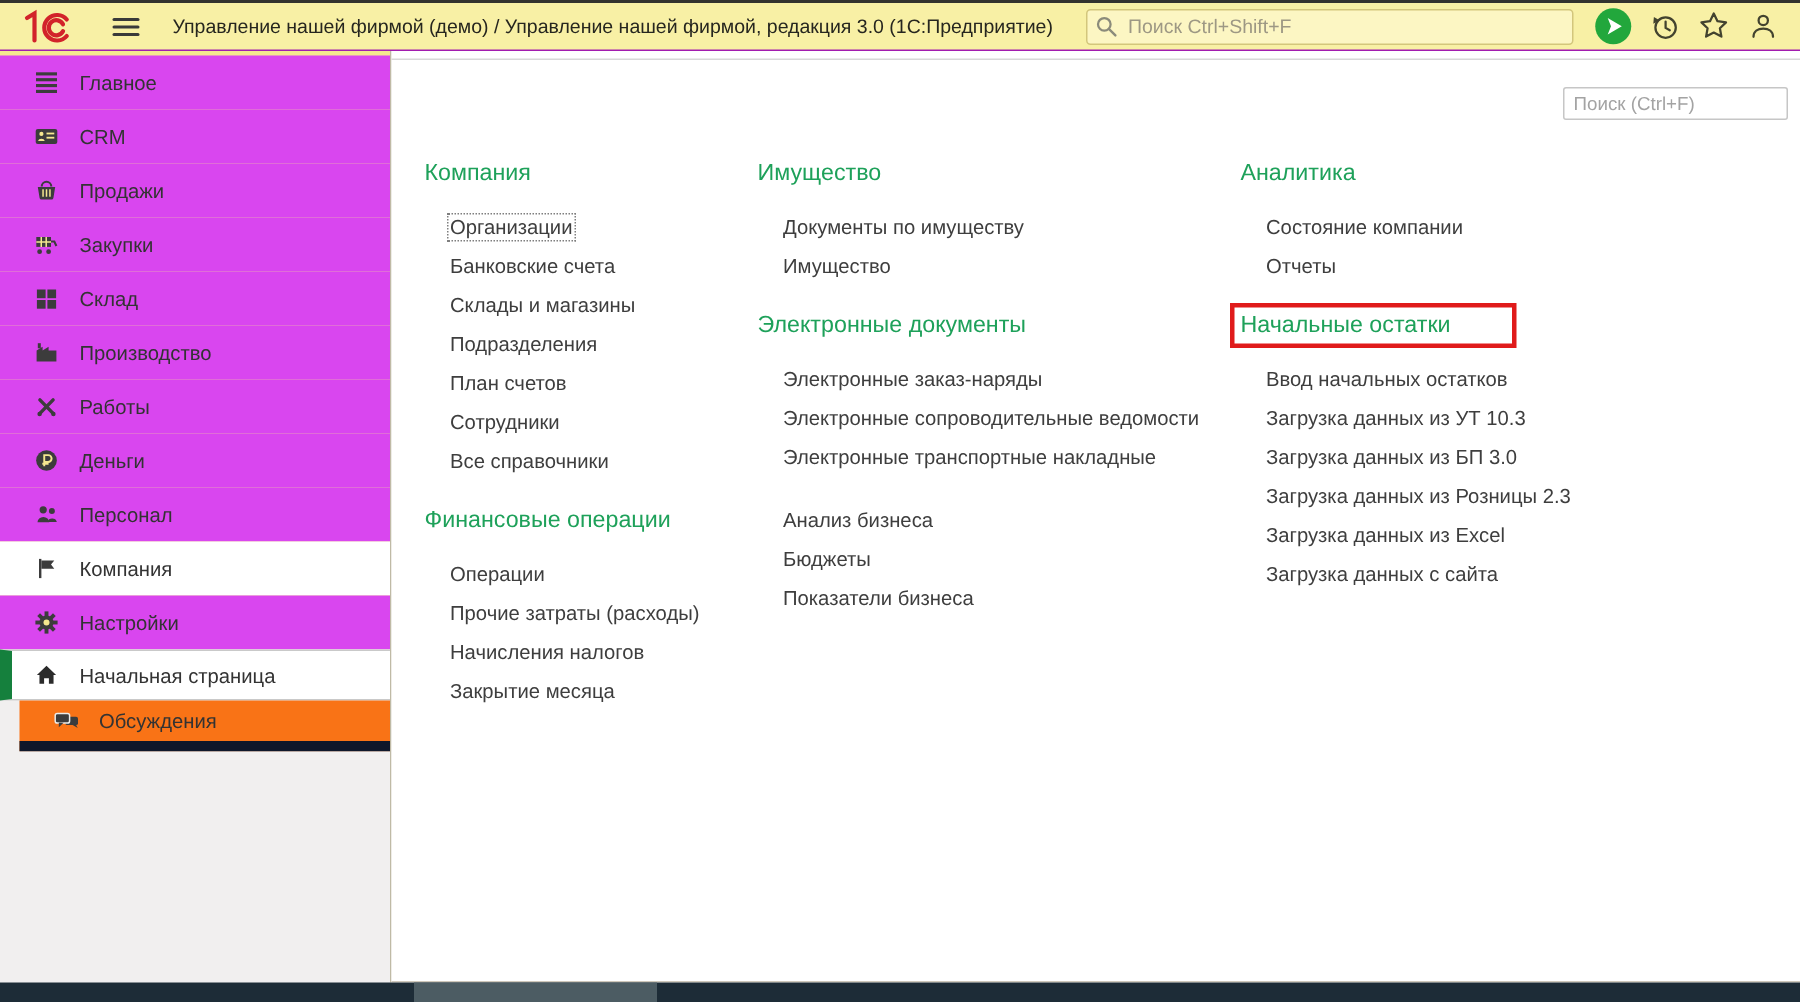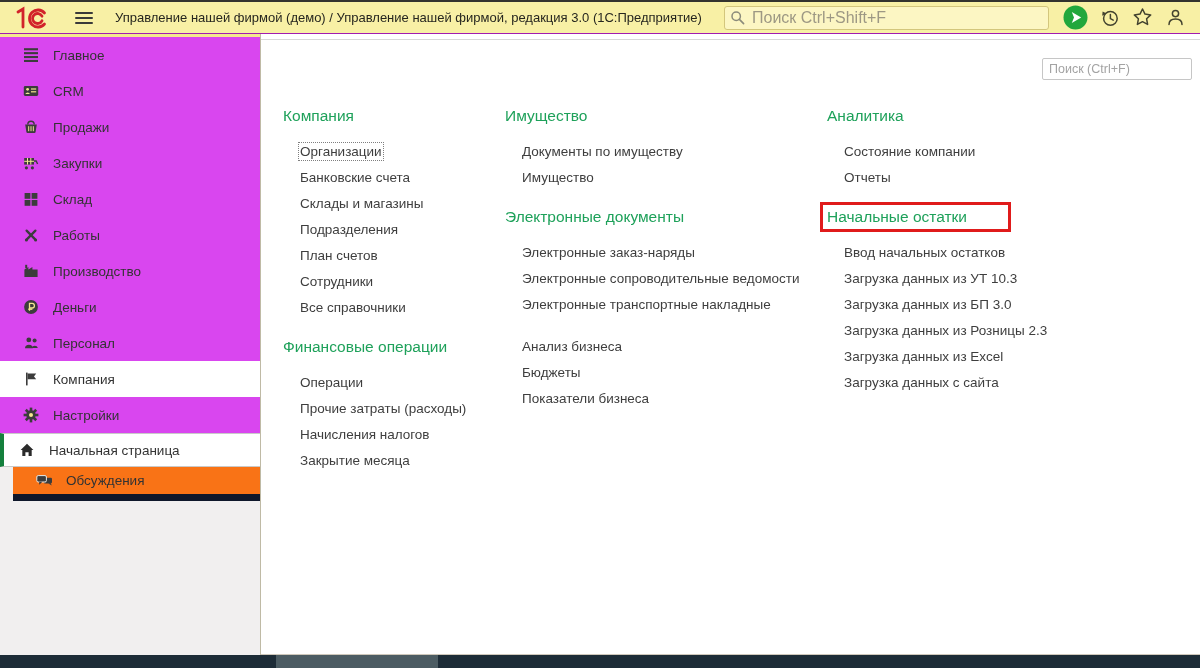--- a/index.html
+++ b/index.html
@@ -10,38 +10,38 @@
   .topbar{position:absolute;top:0;left:0;width:100%;height:34px;box-sizing:border-box;
           background:#f8f0a5;border-top:2px solid #33332e;border-bottom:1px solid #a21caf;
           display:flex;align-items:center;z-index:5;}
   .logo{margin-left:13px;display:flex;align-items:center;}
   .burger{margin-left:26px;width:18px;display:flex;flex-direction:column;gap:3px;cursor:pointer;}
   .burger span{height:2px;background:#3a3a3a;border-radius:1px;}
   .tb-title{margin-left:22px;font-size:13px;color:#26261f;white-space:nowrap;}
   .tb-spacer{flex:1;}
   .tb-search{position:relative;width:325px;height:24px;margin-right:8px;}
   .tb-search input{width:100%;height:100%;box-sizing:border-box;background:#fcf6c3;
-          border:1px solid #d3c67c;border-radius:3px;padding:0 6px 0 27px;font-size:16px;
+          border:1px solid #d3c67c;border-radius:3px;padding:0 6px 0 27px;font-size:13px;
           font-family:"Liberation Sans",sans-serif;color:#444;outline:none;}
   .tb-search input::placeholder{color:#9d9884;}
   .tb-search .mag{position:absolute;left:6px;top:4px;}
   .tb-btn{margin:0 6px;display:flex;align-items:center;justify-content:center;cursor:pointer;}
   .tb-btn:last-child{margin-right:14px;}
 
   
   .sidebar{position:absolute;top:34px;left:0;width:261px;height:621px;box-sizing:border-box;
            border-right:1px solid #bfbaa5;display:flex;flex-direction:column;background:#f1efef;}
   .side-main{padding-top:3px;background:#f5e78f;}
   .side-item{height:36px;display:flex;align-items:center;cursor:pointer;background:#d946ef;}
   .side-item.selected{background:#fff;}
   .si-icon{width:18px;height:17px;margin:0 13px 0 22px;display:flex;align-items:center;justify-content:center;flex:0 0 auto;}
   .si-label{font-size:13.5px;color:#333;white-space:nowrap;}
   .side-foot-item{height:34px;display:flex;align-items:center;cursor:pointer;box-sizing:border-box;}
   .foot-home{background:#fff;border-top:1px solid #c9c9c9;border-bottom:1px solid #c9c9c9;
-             border-left:4px solid #15803d;}
+             border-left:8px solid #15803d;}
   .foot-home .si-icon{margin-left:14px;}
   .foot-disc{background:#f97316;border-bottom:7px solid #0f172a;margin-left:13px;}
   .side-fill{flex:1;background:#f1efef;}
 
   
   .content{position:absolute;top:34px;left:261px;right:0;bottom:13px;background:#fff;
            border-bottom:1px solid #cfc8bb;box-sizing:border-box;}
   .content .topline{position:absolute;top:5px;left:0;right:0;height:1px;background:#d8d8d8;}
   .c-search{position:absolute;top:24px;right:8px;}
   .c-search input{width:150px;height:22px;box-sizing:border-box;border:1px solid #c6c6c6;
@@ -190,40 +190,40 @@
               <rect x="8.6" y="2" width="5.8" height="5.8"></rect>
             <rect x="1.6" y="9" width="5.8" height="5.8"></rect>
               <rect x="8.6" y="9" width="5.8" height="5.8"></rect>
           </svg>
         </span>
         <span class="si-label">Склад</span>
       </div>
 
       <div class="side-item">
         <span class="si-icon">
+          <svg width="16" height="16" viewBox="0 0 16 16" fill="#3c3c3c">
+            <rect x="2.2" y="1.8" width="2" height="3.4"></rect>
+            <path d="M1.4 14 V6.6 l4 -2.5 V6.6 l4 -2.5 V6.6 h5.2 V14 z"></path>
+          </svg>
+        </span>
+        <span class="si-label">Производство</span>
+      </div>
+
+      <div class="side-item">
+        <span class="si-icon">
           <svg width="16" height="16" viewBox="0 0 16 16">
             <g stroke="#3c3c3c" stroke-width="2.3" stroke-linecap="round">
               <path d="M3.6 12.6 L12.4 3.6"></path>
                 <path d="M3.6 3.6 L12.4 12.6"></path>
             </g>
             <circle cx="3.4" cy="13" r="1.5" fill="#3c3c3c"></circle>
             <circle cx="12.6" cy="13" r="1.5" fill="#3c3c3c"></circle>
           </svg>
         </span>
         <span class="si-label">Работы</span>
-      </div>
-
-      <div class="side-item">
-        <span class="si-icon">
-          <svg width="16" height="16" viewBox="0 0 16 16" fill="#3c3c3c">
-            <rect x="2.2" y="1.8" width="2" height="3.4"></rect>
-            <path d="M1.4 14 V6.6 l4 -2.5 V6.6 l4 -2.5 V6.6 h5.2 V14 z"></path>
-          </svg>
-        </span>
-        <span class="si-label">Производство</span>
       </div>
 
       <div class="side-item">
         <span class="si-icon">
           <svg width="16" height="16" viewBox="0 0 16 16">
             <circle cx="8" cy="8" r="6.9" fill="#3c3c3c"></circle>
             <g stroke="#f5e78f" stroke-width="1.3" fill="none">
               <path d="M6.5 11.8 V4.4 h2.6 a2.3 2.3 0 0 1 0 4.6 h-2.6"></path>
               <path d="M5.2 10.2 h4.2"></path>
             </g>

